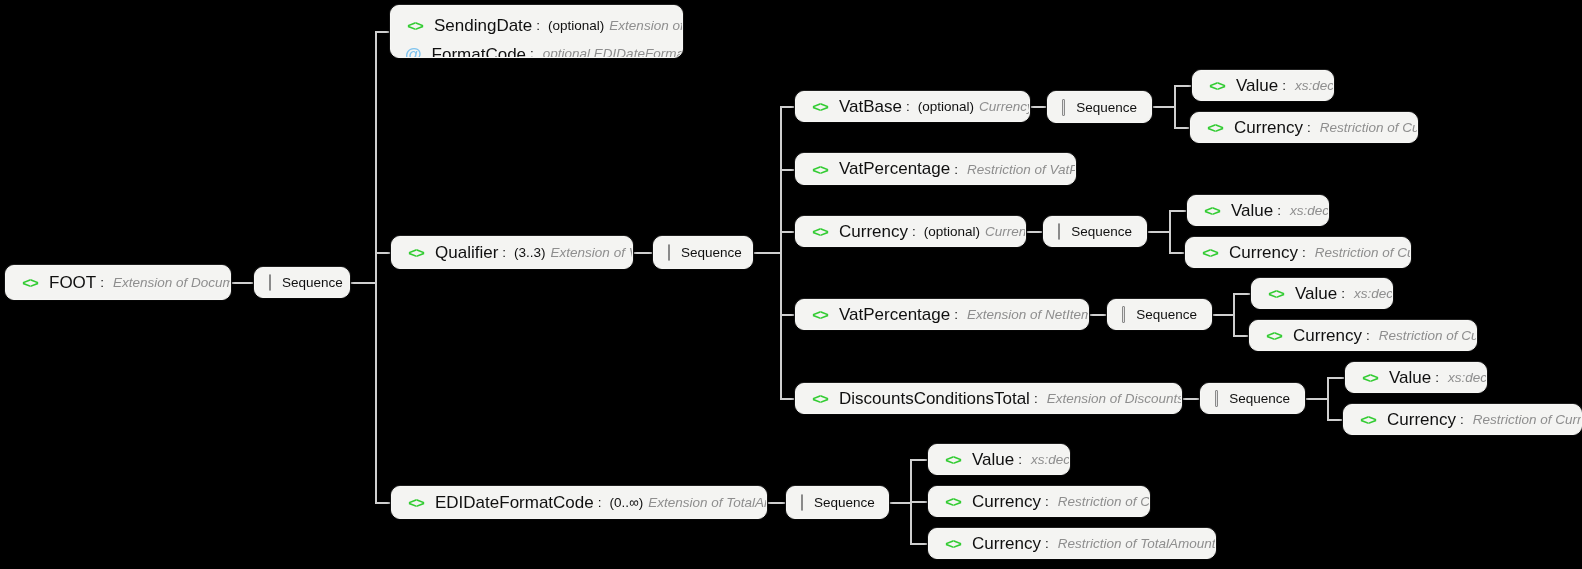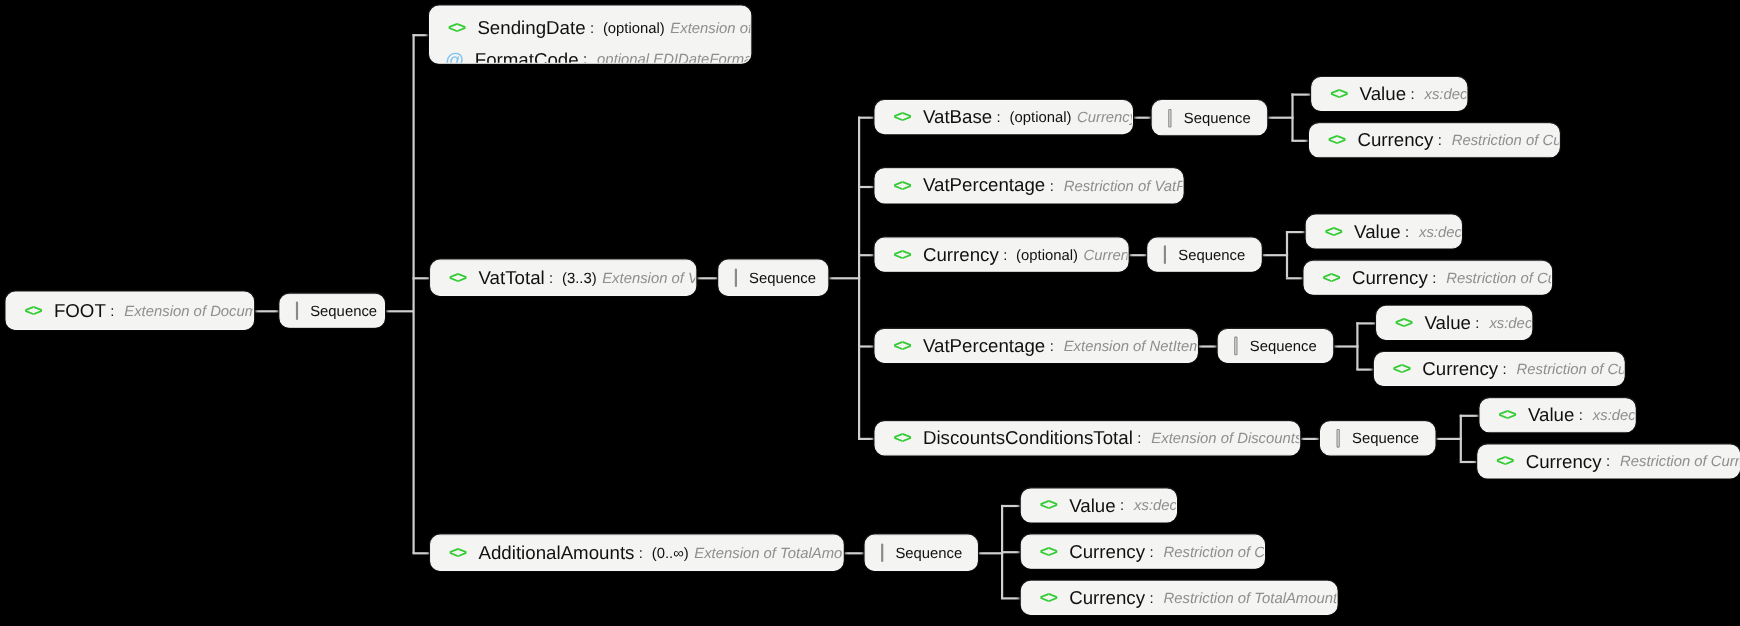--- a/index.html
+++ b/index.html
@@ -194,21 +194,21 @@
     <div class="row">
       <span class="ico-attr">@</span>
       <span class="nm">FormatCode</span>
       <span class="sep">:</span>
       <span class="ty">optional EDIDateFormatCode</span>
     </div>
   </div>
 
   <div class="node" style="left:391px;top:236px;width:242px;height:33px;">
     <span class="ico ico-elem">&lt;&gt;</span>
-    <span class="nm">VatTotal</span>
+    <span class="nm">Qualifier</span>
     <span class="sep">:</span>
     <span class="occ">(3..3)</span>
     <span class="ty">Extension of VatTotal</span>
   </div>
 
   <div class="node" style="left:653px;top:236px;width:100px;height:33px;">
     <span class="ico-seq block"></span>
     <span class="seqlbl">Sequence</span>
   </div>
 
@@ -308,21 +308,21 @@
   </div>
   <div class="node" style="left:1343px;top:404px;width:239px;height:31px;">
     <span class="ico ico-elem">&lt;&gt;</span>
     <span class="nm">Currency</span>
     <span class="sep">:</span>
     <span class="ty">Restriction of Currency</span>
   </div>
 
   <div class="node" style="left:391px;top:486px;width:376px;height:33px;">
     <span class="ico ico-elem">&lt;&gt;</span>
-    <span class="nm">AdditionalAmounts</span>
+    <span class="nm">EDIDateFormatCode</span>
     <span class="sep">:</span>
     <span class="occ">(0..∞)</span>
     <span class="ty">Extension of TotalAmountQualified</span>
   </div>
   <div class="node" style="left:786px;top:486px;width:103px;height:33px;">
     <span class="ico-seq plus"></span>
     <span class="seqlbl">Sequence</span>
   </div>
   <div class="node" style="left:928px;top:444px;width:142px;height:31px;">
     <span class="ico ico-elem">&lt;&gt;</span>

